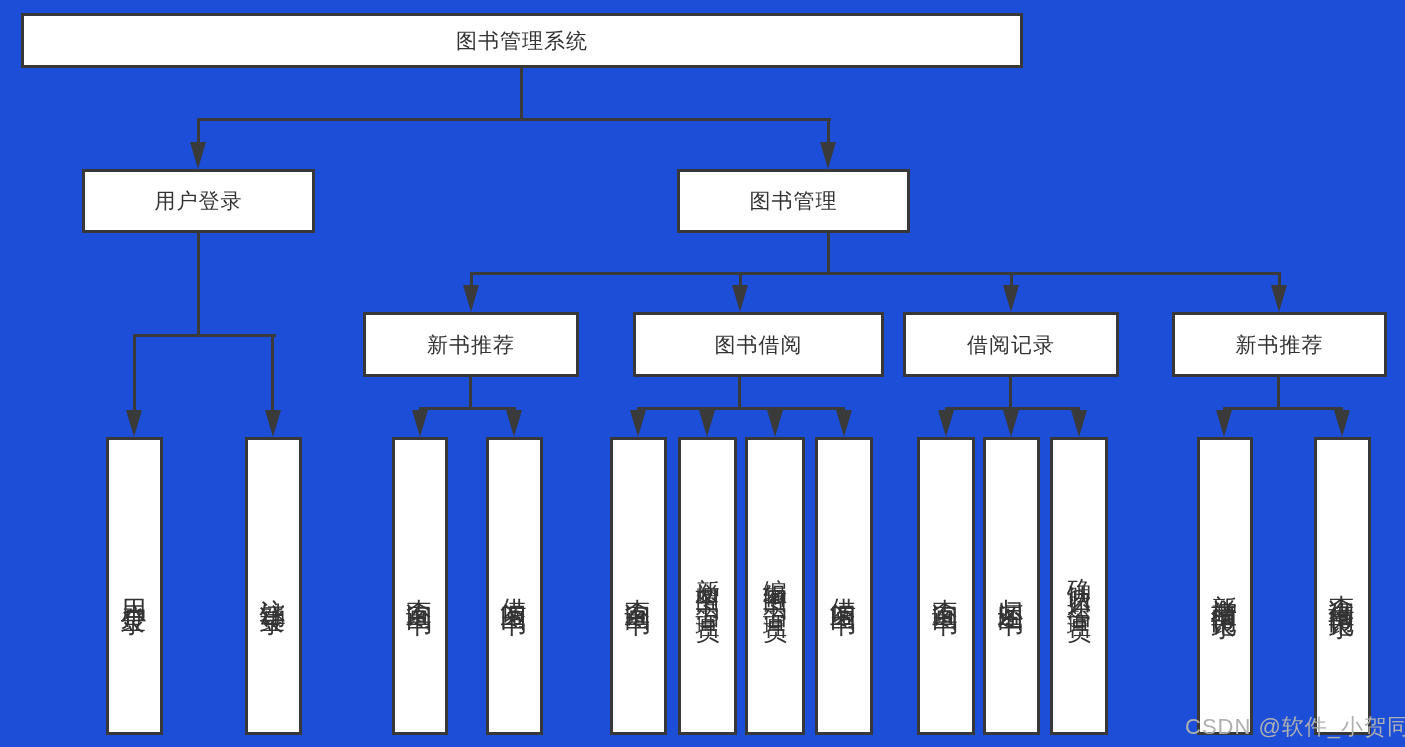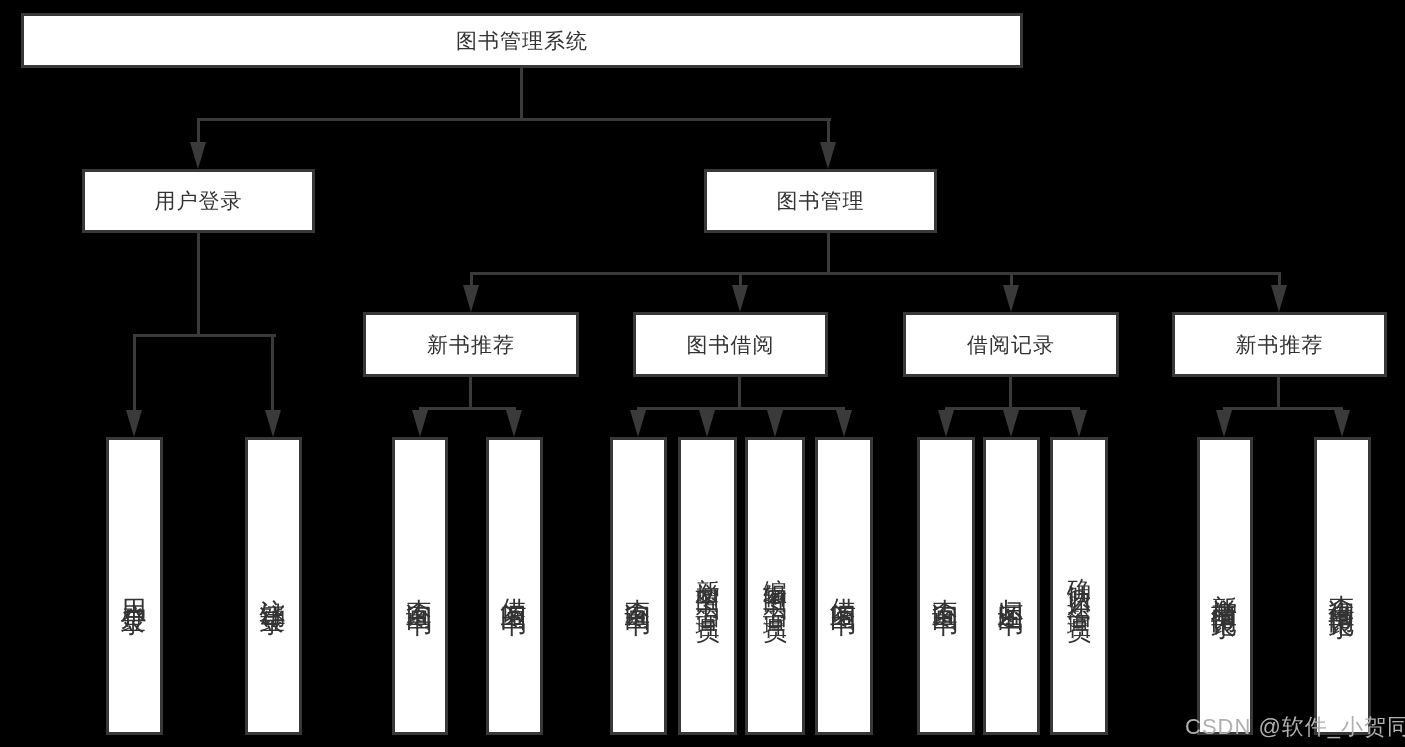--- a/index.html
+++ b/index.html
@@ -1,19 +1,19 @@
 <!DOCTYPE html>
 <html><head>
 <meta charset="utf-8">
 <style>
   html,body{margin:0;padding:0;background:#ffffff;}
   #stage{
     position:relative;
     width:1405px;height:747px;
-    background:#000000;
+    background:#1d4ed8;
     font-family:"Liberation Sans", sans-serif;
     overflow:hidden;
     text-decoration:underline;
   }
   .box{
     position:absolute;
     box-sizing:border-box;
     border:3px solid #383838;
     background:#ffffff;
     display:flex;
@@ -75,21 +75,21 @@
   <div class="vline" style="left:520px;top:68px;width:3px;height:50px;"></div>
   <div class="hline" style="left:197px;top:118px;width:634px;height:3px;"></div>
   <div class="vline" style="left:197px;top:118px;width:3px;height:26px;"></div>
   <div class="vline" style="left:827px;top:118px;width:3px;height:26px;"></div>
   <div class="arrow" style="left:190px;top:142px;"></div>
   <div class="arrow" style="left:820px;top:142px;"></div>
 
   <div class="box" style="left:82px;top:169px;width:233px;height:64px;">
     <span class="lbl">用户登录</span>
   </div>
-  <div class="box" style="left:704px;top:169px;width:233px;height:64px;justify-content:center;">
+  <div class="box" style="left:677px;top:169px;width:233px;height:64px;justify-content:center;">
     <span class="lbl">图书管理</span>
   </div>
 
   <div class="vline" style="left:197px;top:233px;width:3px;height:104px;"></div>
   <div class="hline" style="left:133px;top:334px;width:143px;height:3px;"></div>
   <div class="vline" style="left:133px;top:334px;width:3px;height:79px;"></div>
   <div class="vline" style="left:271px;top:334px;width:3px;height:79px;"></div>
   <div class="arrow" style="left:126px;top:410px;"></div>
   <div class="arrow" style="left:265px;top:410px;"></div>
 
@@ -100,21 +100,21 @@
   <div class="vline" style="left:1010px;top:272px;width:3px;height:16px;"></div>
   <div class="vline" style="left:1278px;top:272px;width:3px;height:16px;"></div>
   <div class="arrow" style="left:463px;top:285px;"></div>
   <div class="arrow" style="left:732px;top:285px;"></div>
   <div class="arrow" style="left:1003px;top:285px;"></div>
   <div class="arrow" style="left:1271px;top:285px;"></div>
 
   <div class="box" style="left:363px;top:312px;width:216px;height:65px;">
     <span class="lbl">新书推荐</span>
   </div>
-  <div class="box" style="left:633px;top:312px;width:195px;height:65px;">
+  <div class="box" style="left:633px;top:312px;width:251px;height:65px;">
     <span class="lbl">图书借阅</span>
   </div>
   <div class="box" style="left:903px;top:312px;width:216px;height:65px;">
     <span class="lbl">借阅记录</span>
   </div>
   <div class="box" style="left:1172px;top:312px;width:215px;height:65px;">
     <span class="lbl">新书推荐</span>
   </div>
 
   <div class="vline" style="left:469px;top:377px;width:3px;height:31px;"></div>

